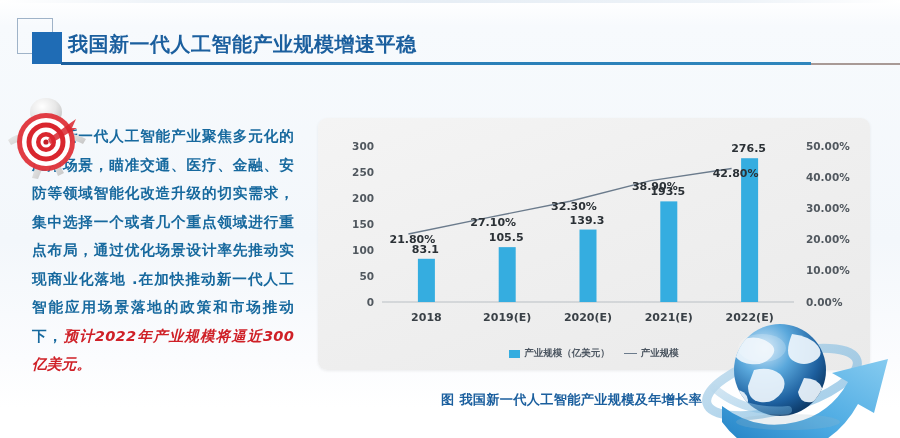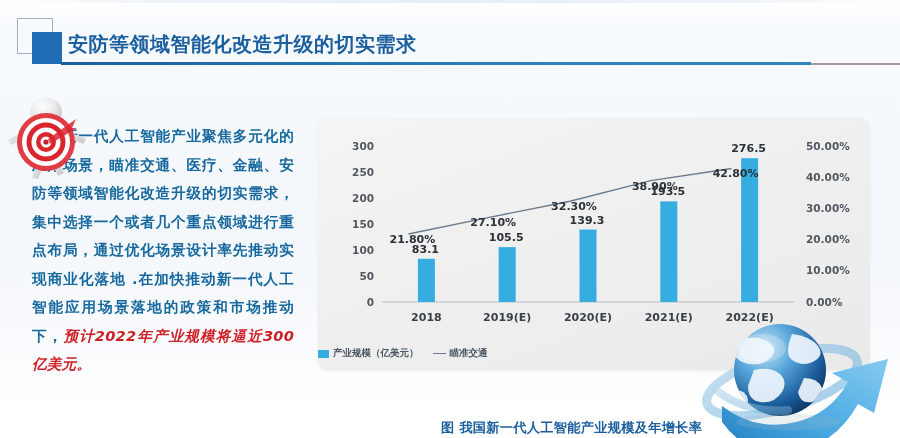--- a/index.html
+++ b/index.html
@@ -118,21 +118,21 @@
     inset: 0;
   }
   #chart-svg { display: block; }
 
   
   #chart-legend {
     position: absolute;
     left: 0; right: 0;
     bottom: 10px;
     display: flex;
-    justify-content: flex-start;
+    justify-content: center;
     align-items: center;
     gap: 14px;
     font-size: 9.5px;
     font-weight: 700;
     color: #4b5560;
     font-family: "DejaVu Sans", "Liberation Sans", sans-serif;
   }
   .legend-item { display: flex; align-items: center; gap: 4px; }
   .legend-swatch-bar {
     width: 11px; height: 8px;
@@ -149,21 +149,20 @@
   #caption {
     position: absolute;
     left: 441px; top: 391px;
     font-size: 13.2px;
     font-weight: 700;
     color: #1b5f9e;
     white-space: nowrap;
     letter-spacing: 0.3px;
     font-family: "DejaVu Sans", "Liberation Sans", sans-serif;
     z-index: 6;
-    margin-top: 28px;
   }
 
   
   #globe-graphic {
     position: absolute;
     left: 692px; top: 318px;
     width: 208px; height: 120px;
     z-index: 7;
     pointer-events: none;
   }
@@ -171,21 +170,21 @@
 </head>
 <body>
 
 <div id="slide">
 
   <div id="top-edge"></div>
 
   <div id="header">
     <div id="hdr-square-outline"></div>
     <div id="hdr-square-fill"></div>
-    <div id="hdr-title">安防等领域智能化改造升级的切实需求</div>
+    <div id="hdr-title">我国新一代人工智能产业规模增速平稳</div>
     <div id="hdr-rule-blue"></div>
     <div id="hdr-rule-tan"></div>
   </div>
 
   <div id="figure-graphic">
     <svg width="104" height="104" viewBox="0 0 104 104" xmlns="http://www.w3.org/2000/svg">
       <defs>
         <radialGradient id="headG" cx="38%" cy="30%" r="70%">
           <stop offset="0%" stop-color="#ffffff"></stop>
           <stop offset="60%" stop-color="#e8e8e8"></stop>
@@ -280,21 +279,21 @@
       </svg>
     </div>
 
     <div id="chart-legend">
       <span class="legend-item">
         <i class="legend-swatch-bar"></i>
         <span>产业规模（亿美元）</span>
       </span>
       <span class="legend-item">
         <i class="legend-swatch-line"></i>
-        <span>瞄准交通</span>
+        <span>产业规模</span>
       </span>
     </div>
   </div>
 
   <div id="caption">图 我国新一代人工智能产业规模及年增长率</div>
 
   <div id="globe-graphic">
     <svg width="208" height="120" viewBox="0 0 208 120" xmlns="http://www.w3.org/2000/svg">
       <defs>
         <radialGradient id="globeG" cx="33%" cy="26%" r="78%">

